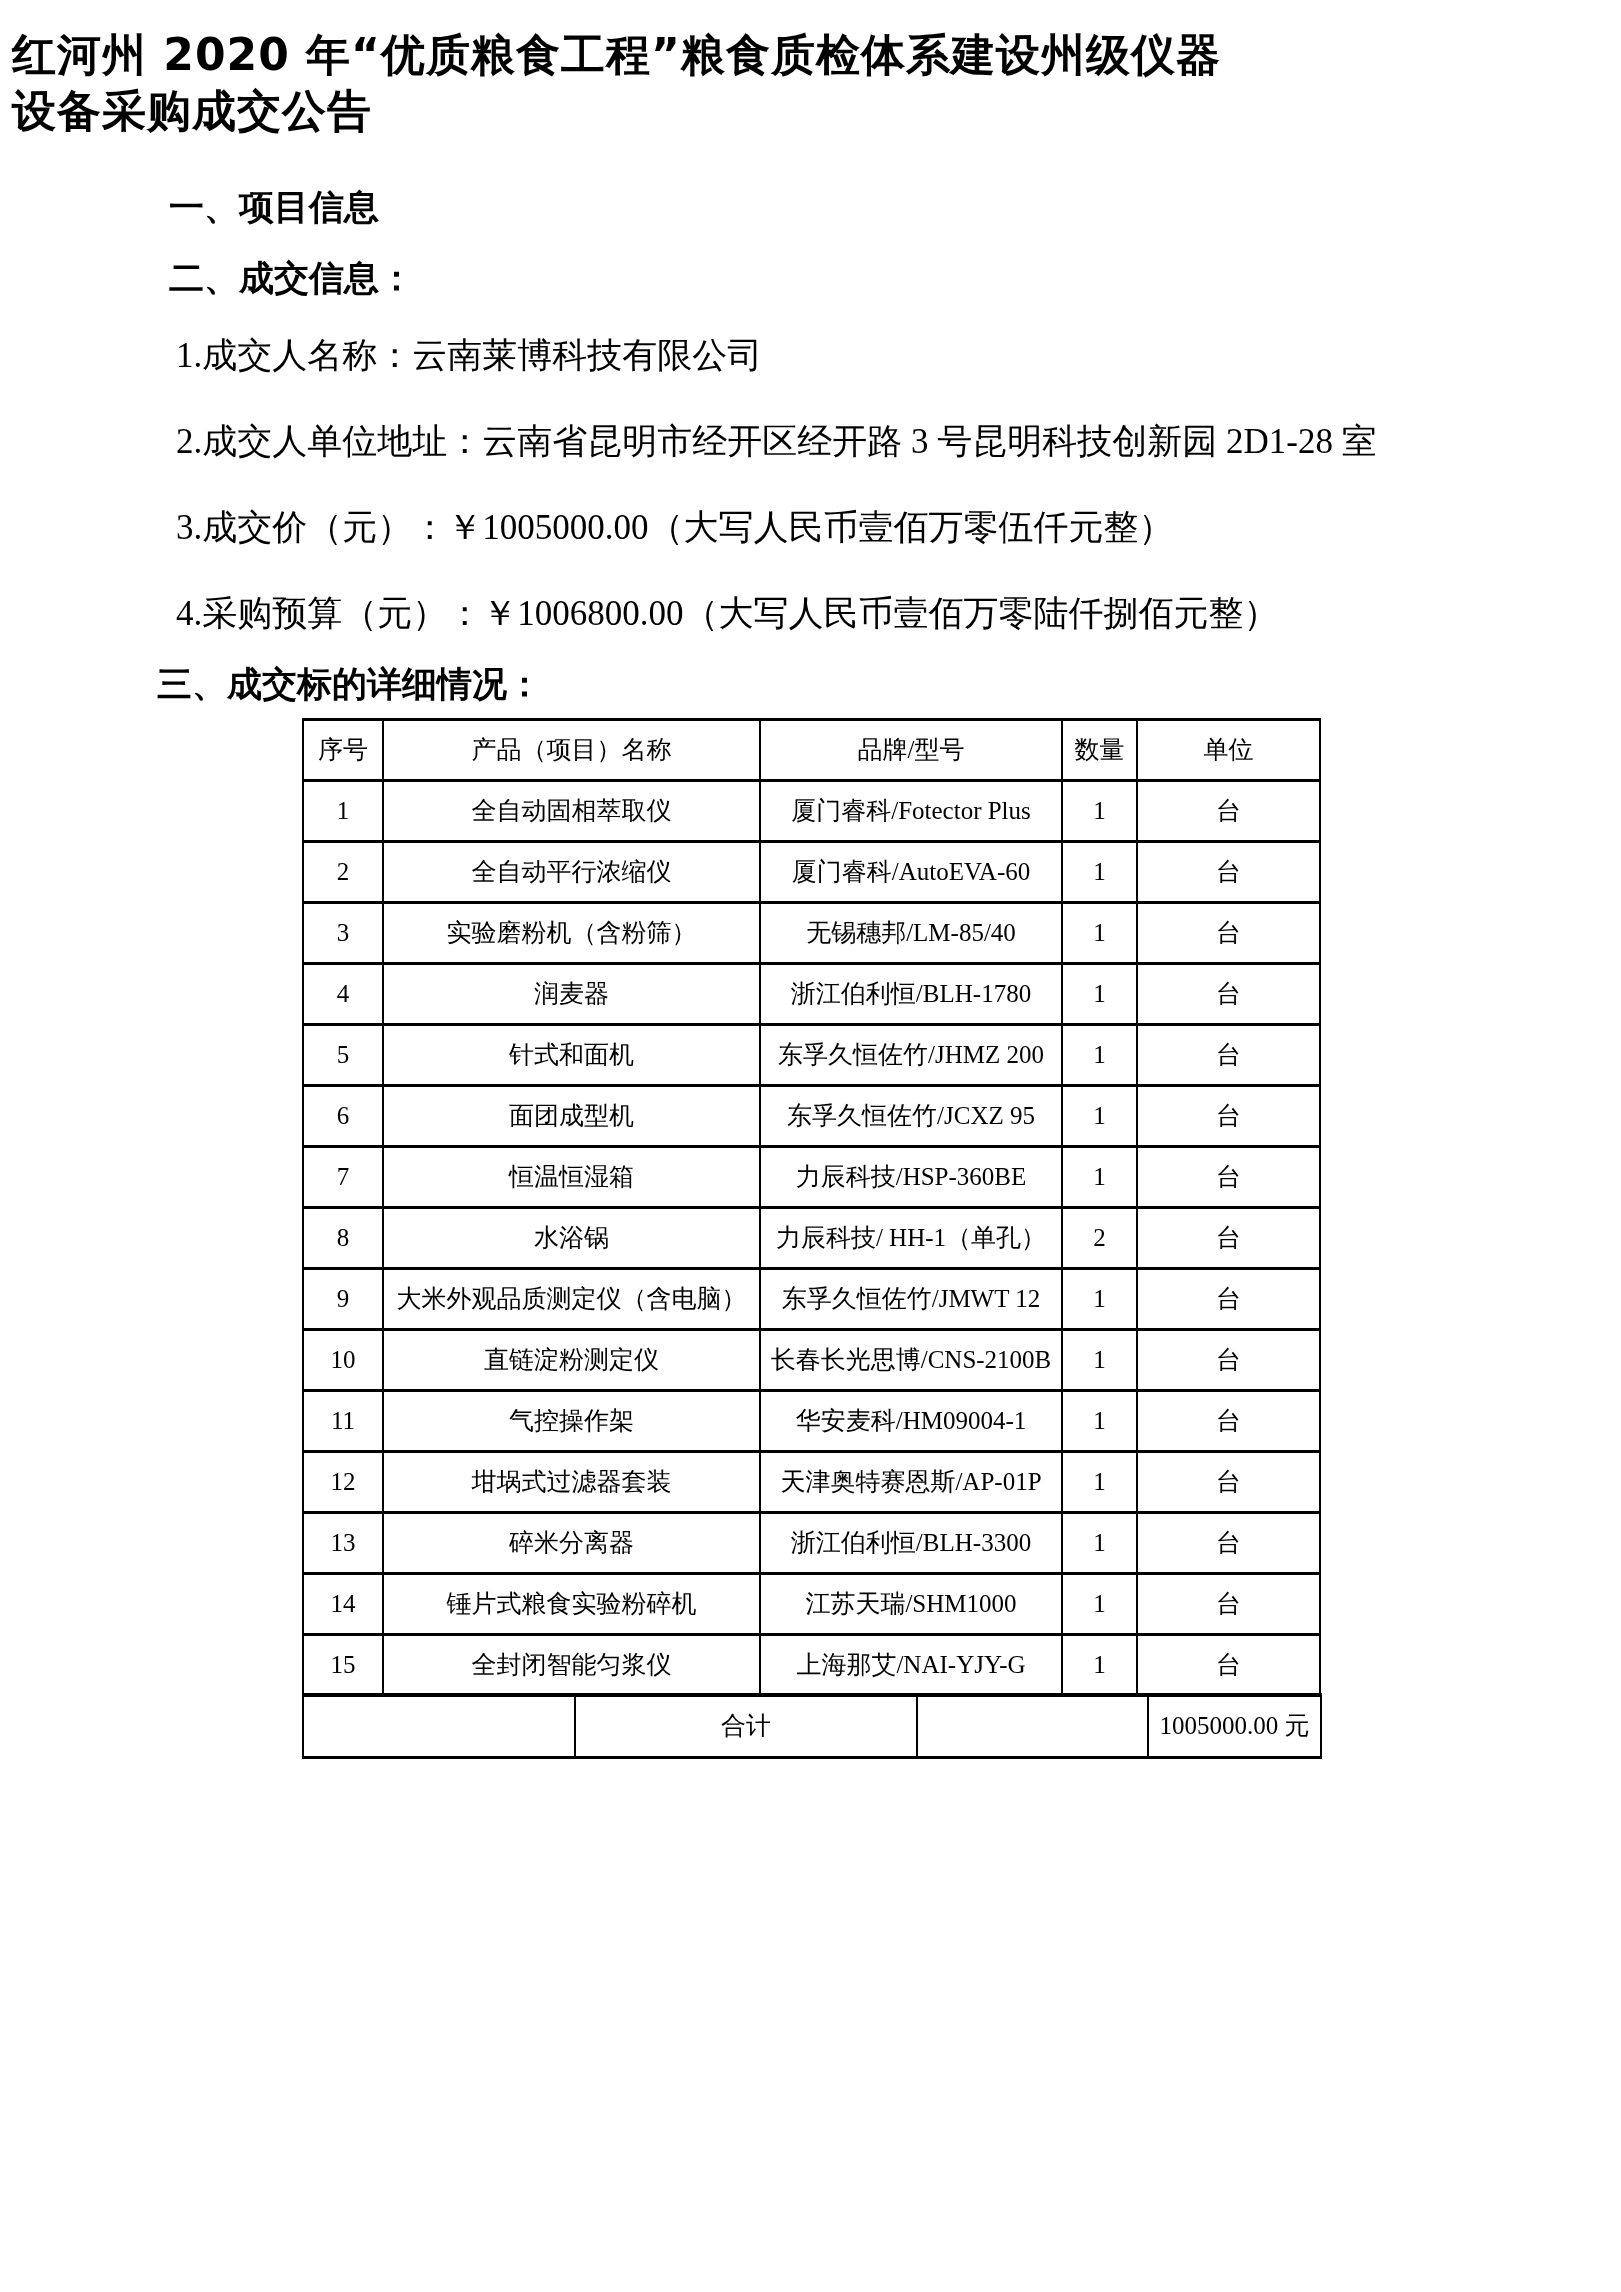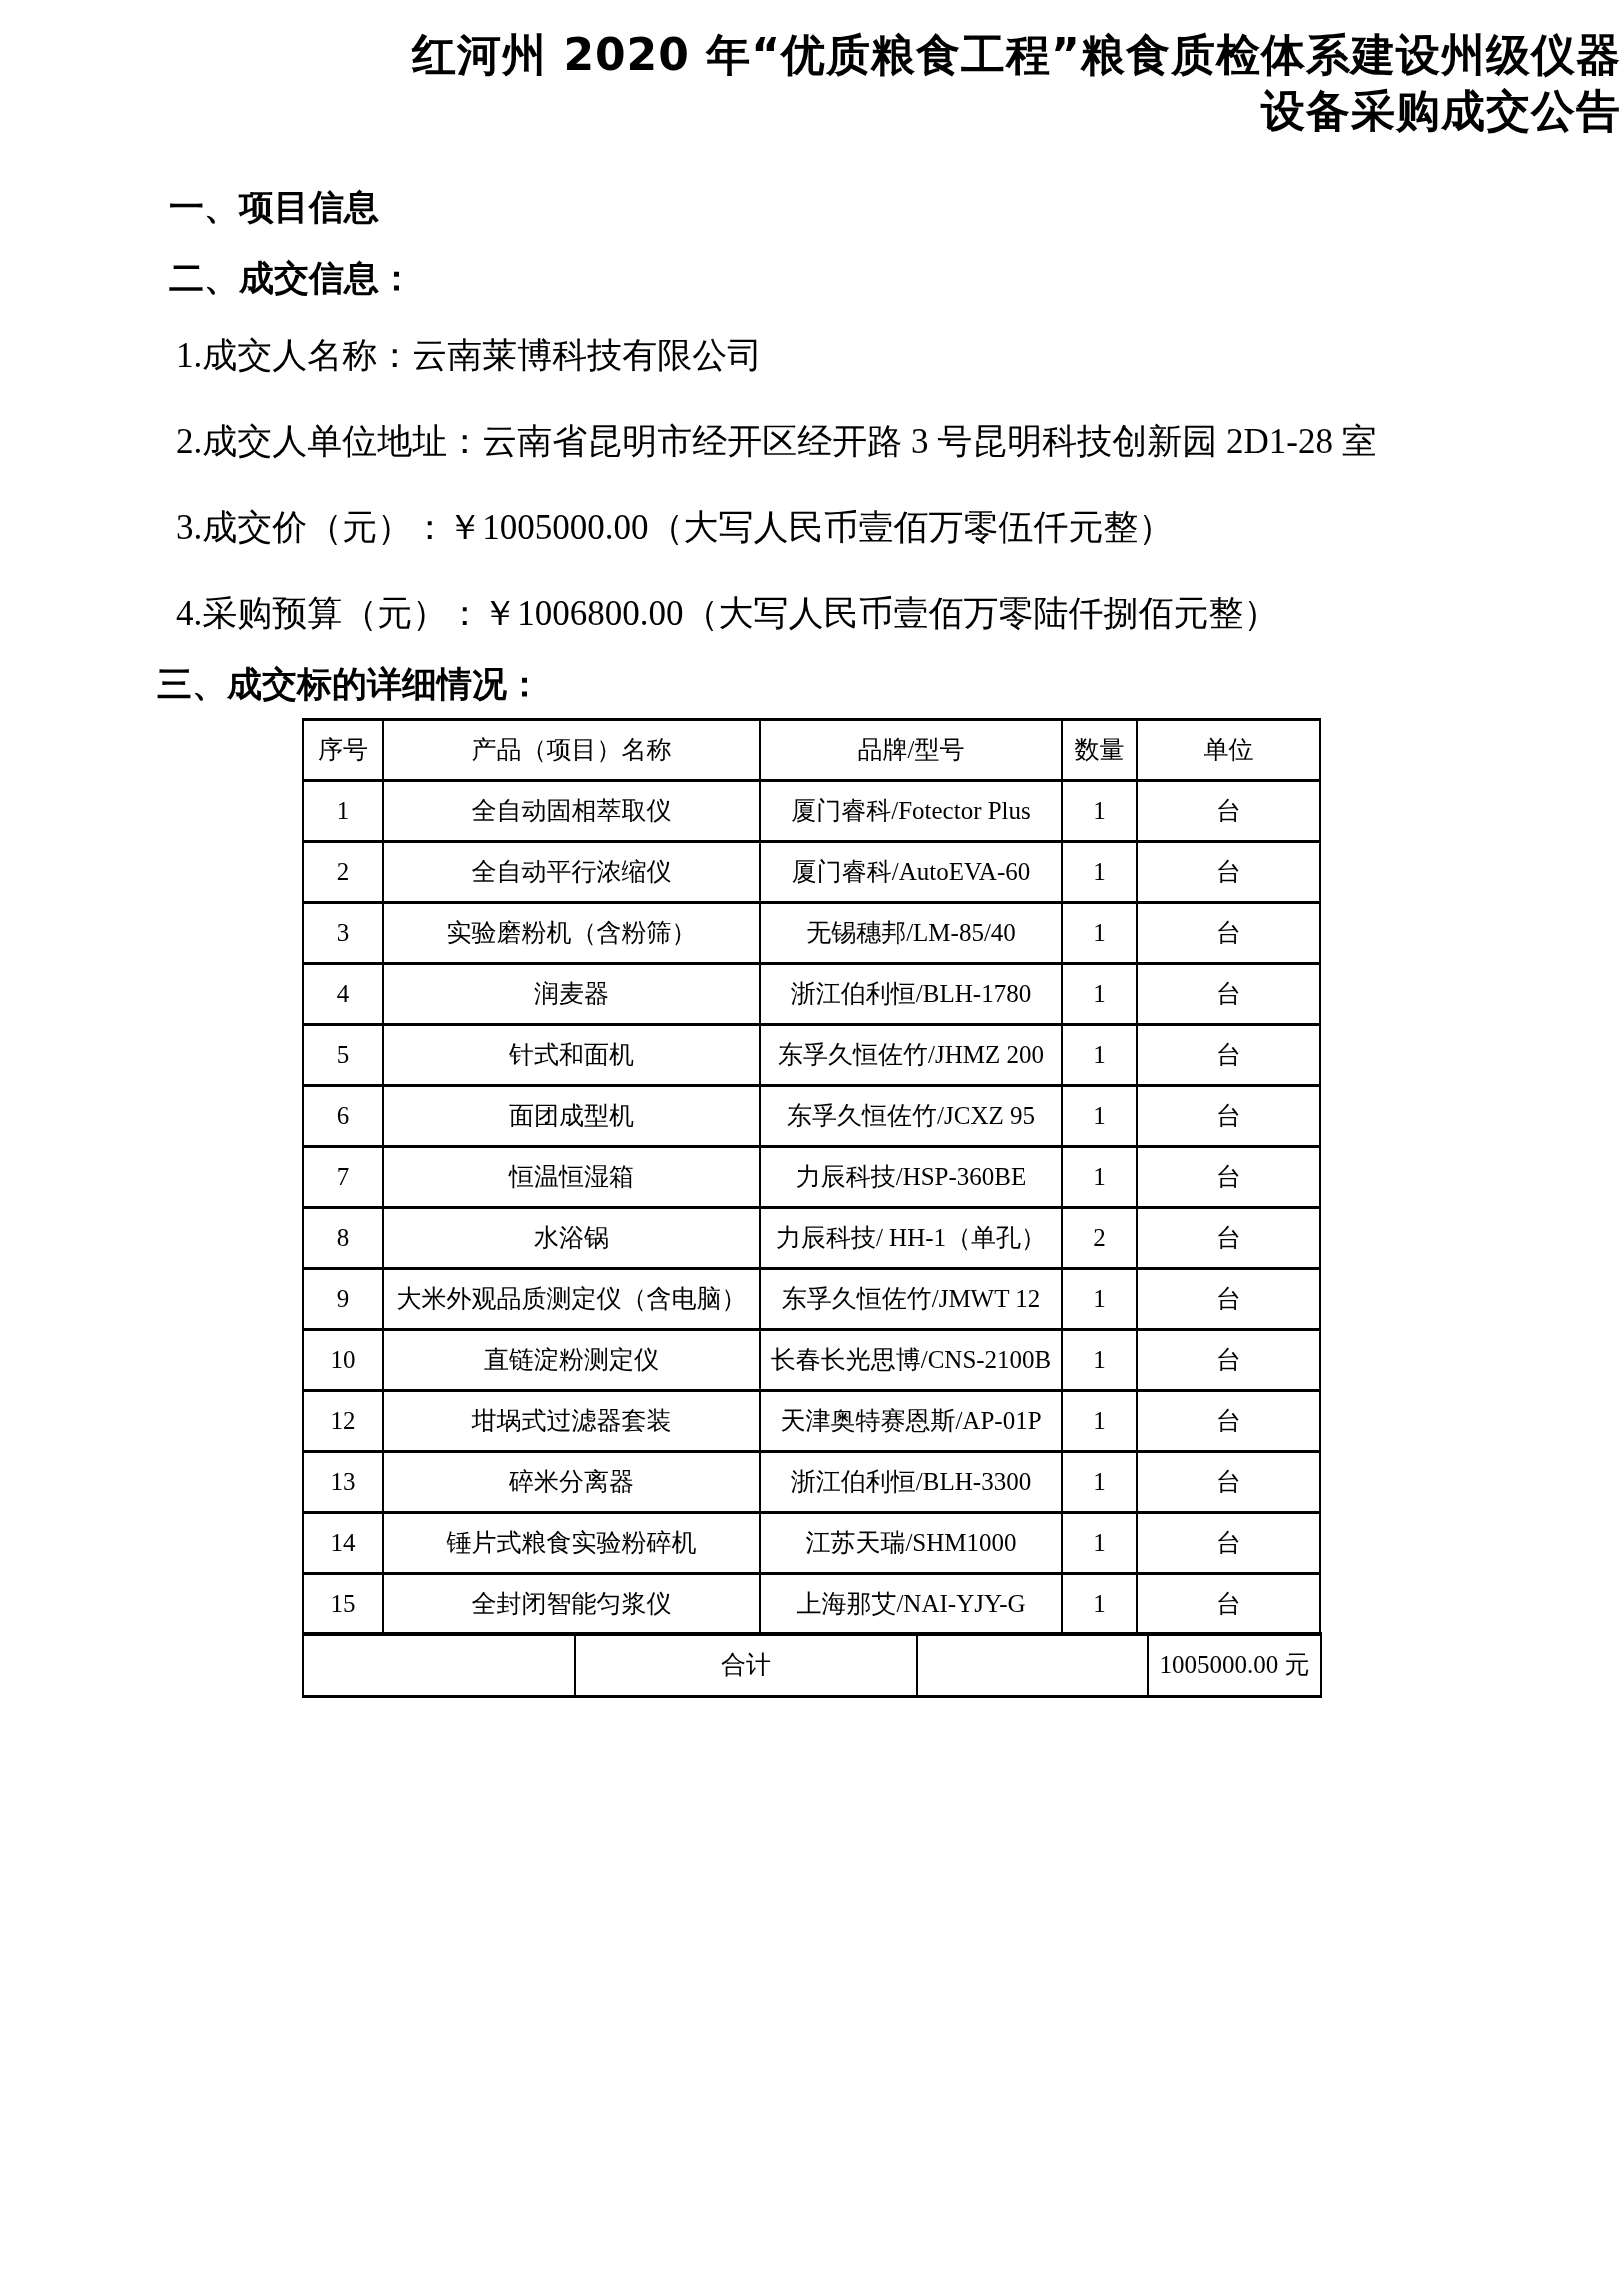--- a/index.html
+++ b/index.html
@@ -7,21 +7,21 @@
   body {
     width: 1621px; height: 2293px;
     color: #000;
     font-family: "Liberation Serif", "DejaVu Serif", serif;
     overflow: hidden;
   }
   .doc { position: relative; width: 1621px; height: 2293px; background: #fff; }
 
   .title {
     padding-top: 27.4px;
-    text-align: right;
+    text-align: left;
     font-family: "DejaVu Sans", "Liberation Sans", sans-serif;
     font-weight: bold;
     font-size: 44px;
     line-height: 56px;
     letter-spacing: 1px;
     padding-left: 12px;
   }
 
   .sec-heading {
     font-family: "DejaVu Sans", "Liberation Sans", sans-serif;
@@ -177,20 +177,27 @@
       <td>台</td>
     </tr>
     <tr>
       <td>10</td>
       <td>直链淀粉测定仪</td>
       <td>长春长光思博/CNS-2100B</td>
       <td>1</td>
       <td>台</td>
     </tr>
     <tr>
+      <td>11</td>
+      <td>气控操作架</td>
+      <td>华安麦科/HM09004-1</td>
+      <td>1</td>
+      <td>台</td>
+    </tr>
+    <tr>
       <td>12</td>
       <td>坩埚式过滤器套装</td>
       <td>天津奥特赛恩斯/AP-01P</td>
       <td>1</td>
       <td>台</td>
     </tr>
     <tr>
       <td>13</td>
       <td>碎米分离器</td>
       <td>浙江伯利恒/BLH-3300</td>

